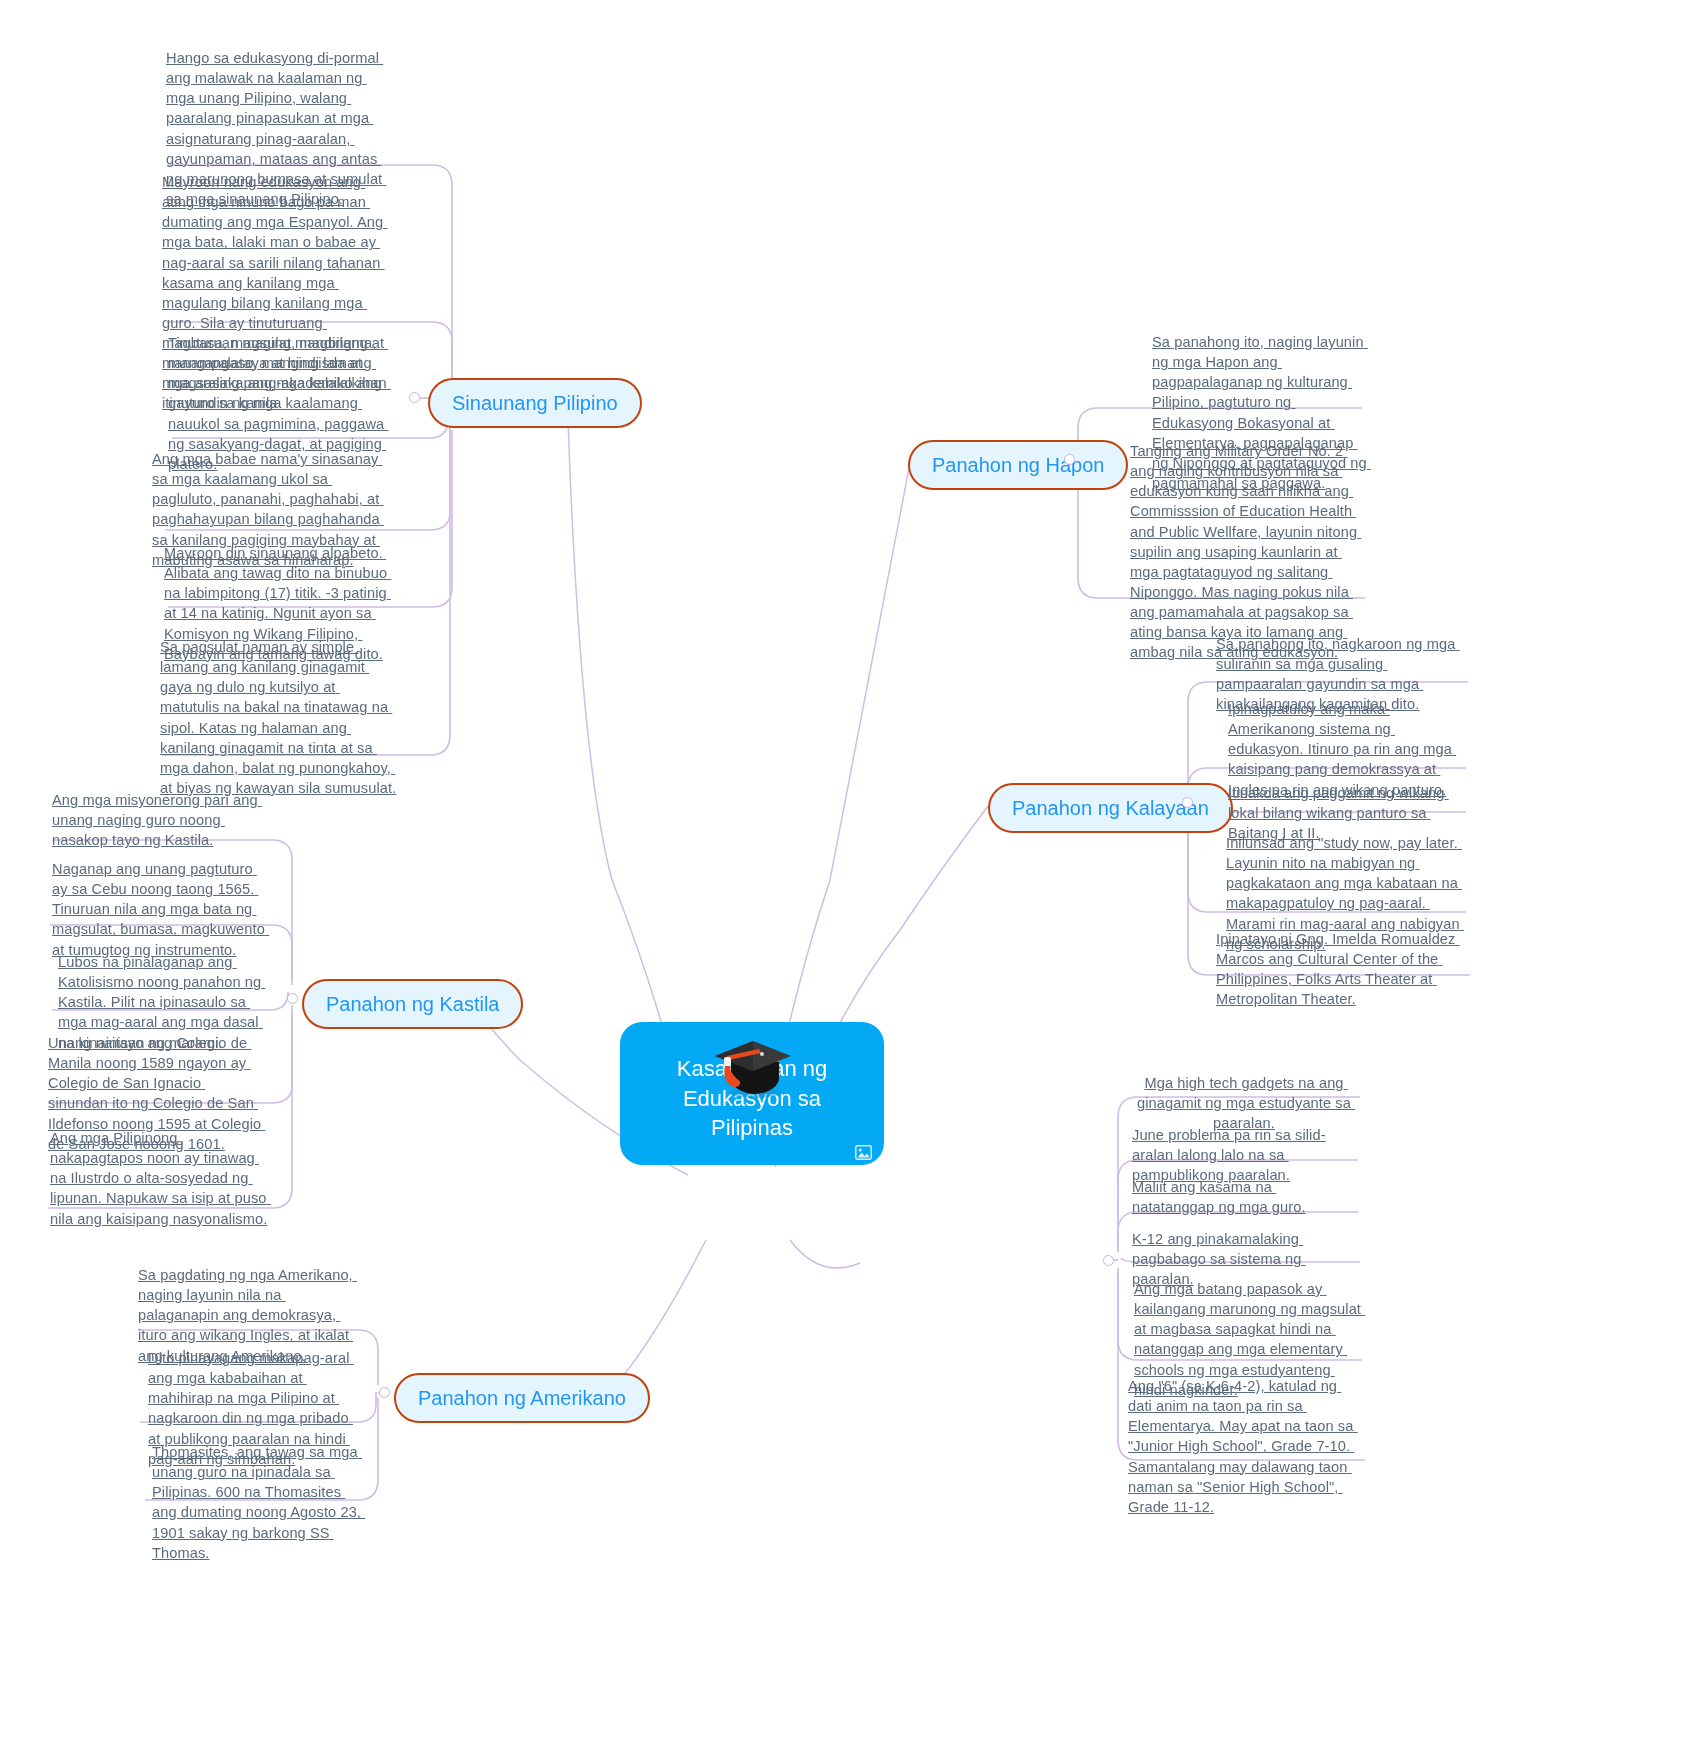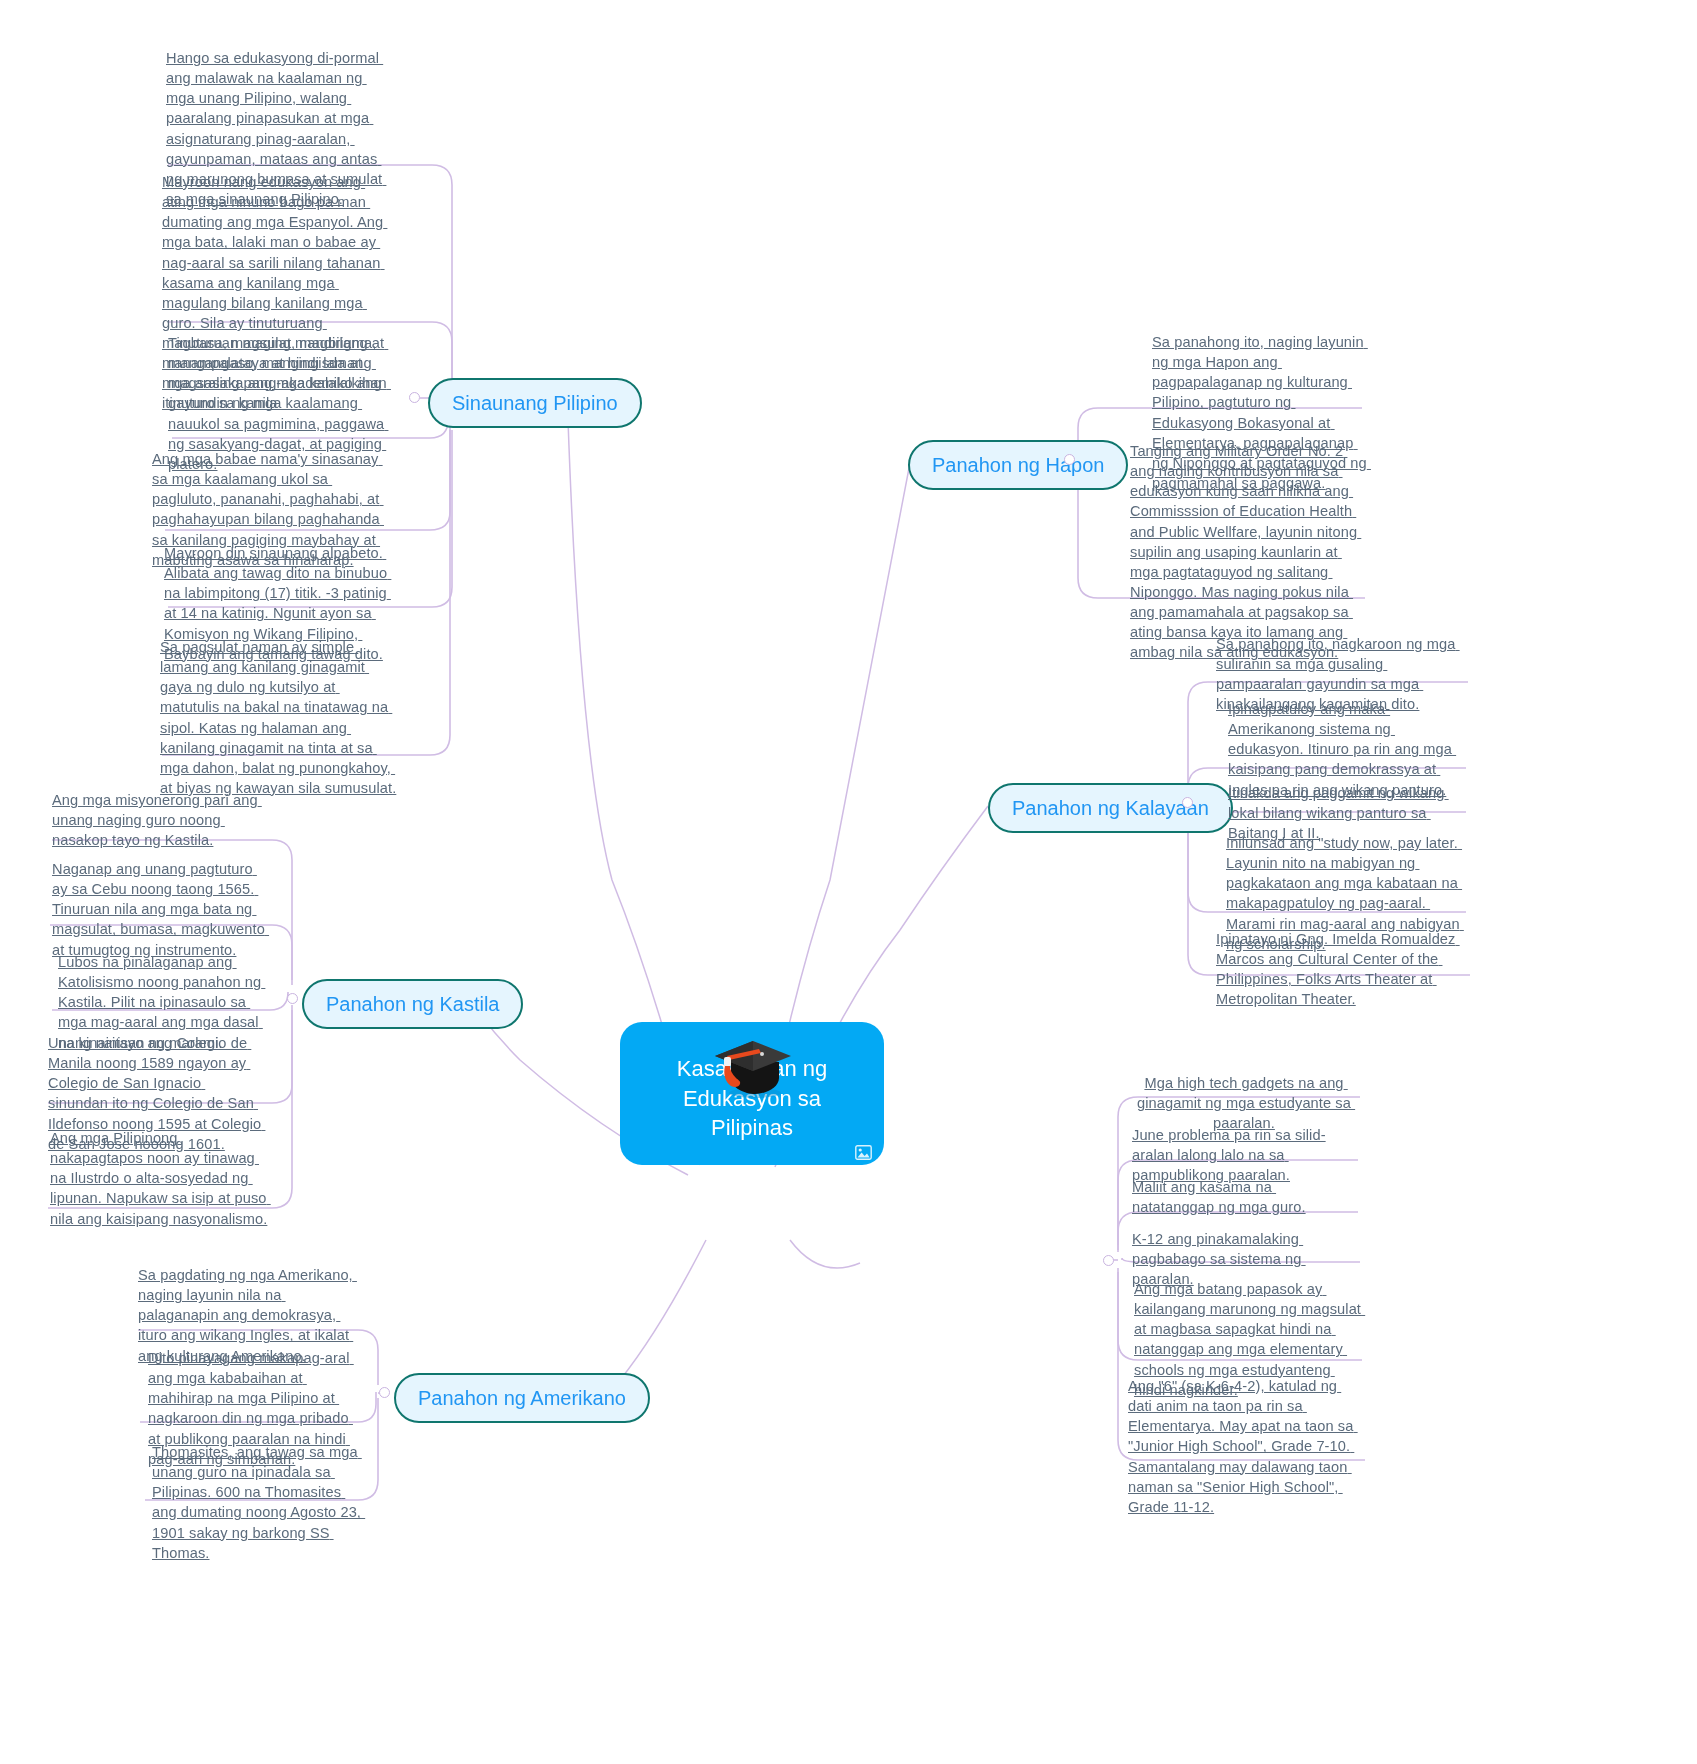--- a/index.html
+++ b/index.html
@@ -26,21 +26,21 @@
     color: #5b6b7c;
     font-size: 14.6px;
     line-height: 1.38;
     letter-spacing: 0.1px;
     white-space: pre-wrap;
     text-decoration: underline;
   }
   .branch {
     position: absolute;
     background: #e5f5fe;
-    border: 2px solid #0f766e;
+    border: 2px solid #c2410c;
     border-radius: 26px;
     color: #2196f3;
     font-size: 20px;
     padding: 11px 22px;
     white-space: nowrap;
     line-height: 1.2;
   }
   .central {
     position: absolute;
     background: #03a9f4;

